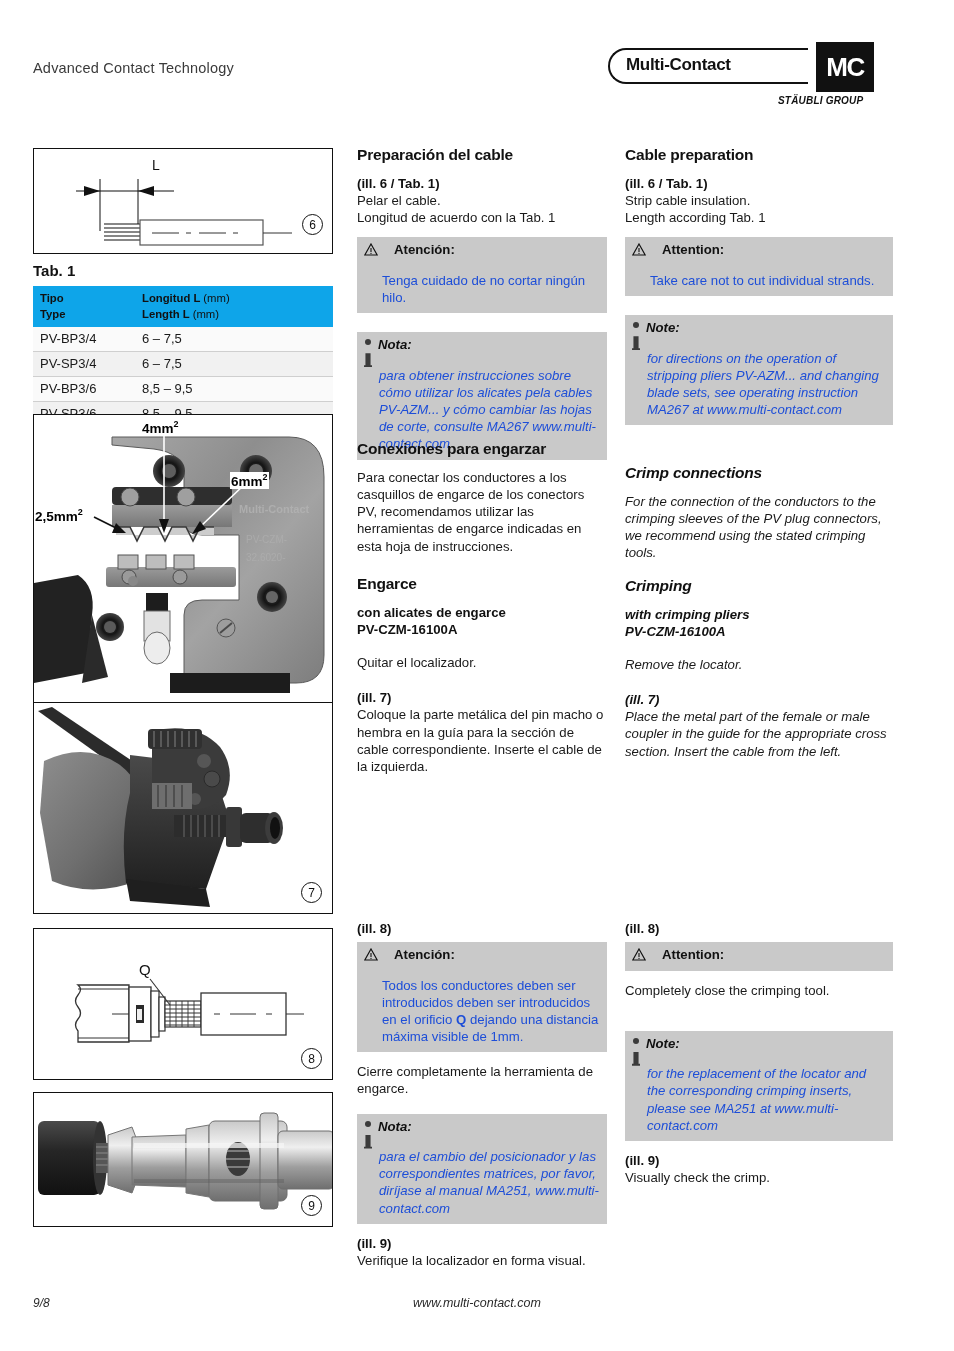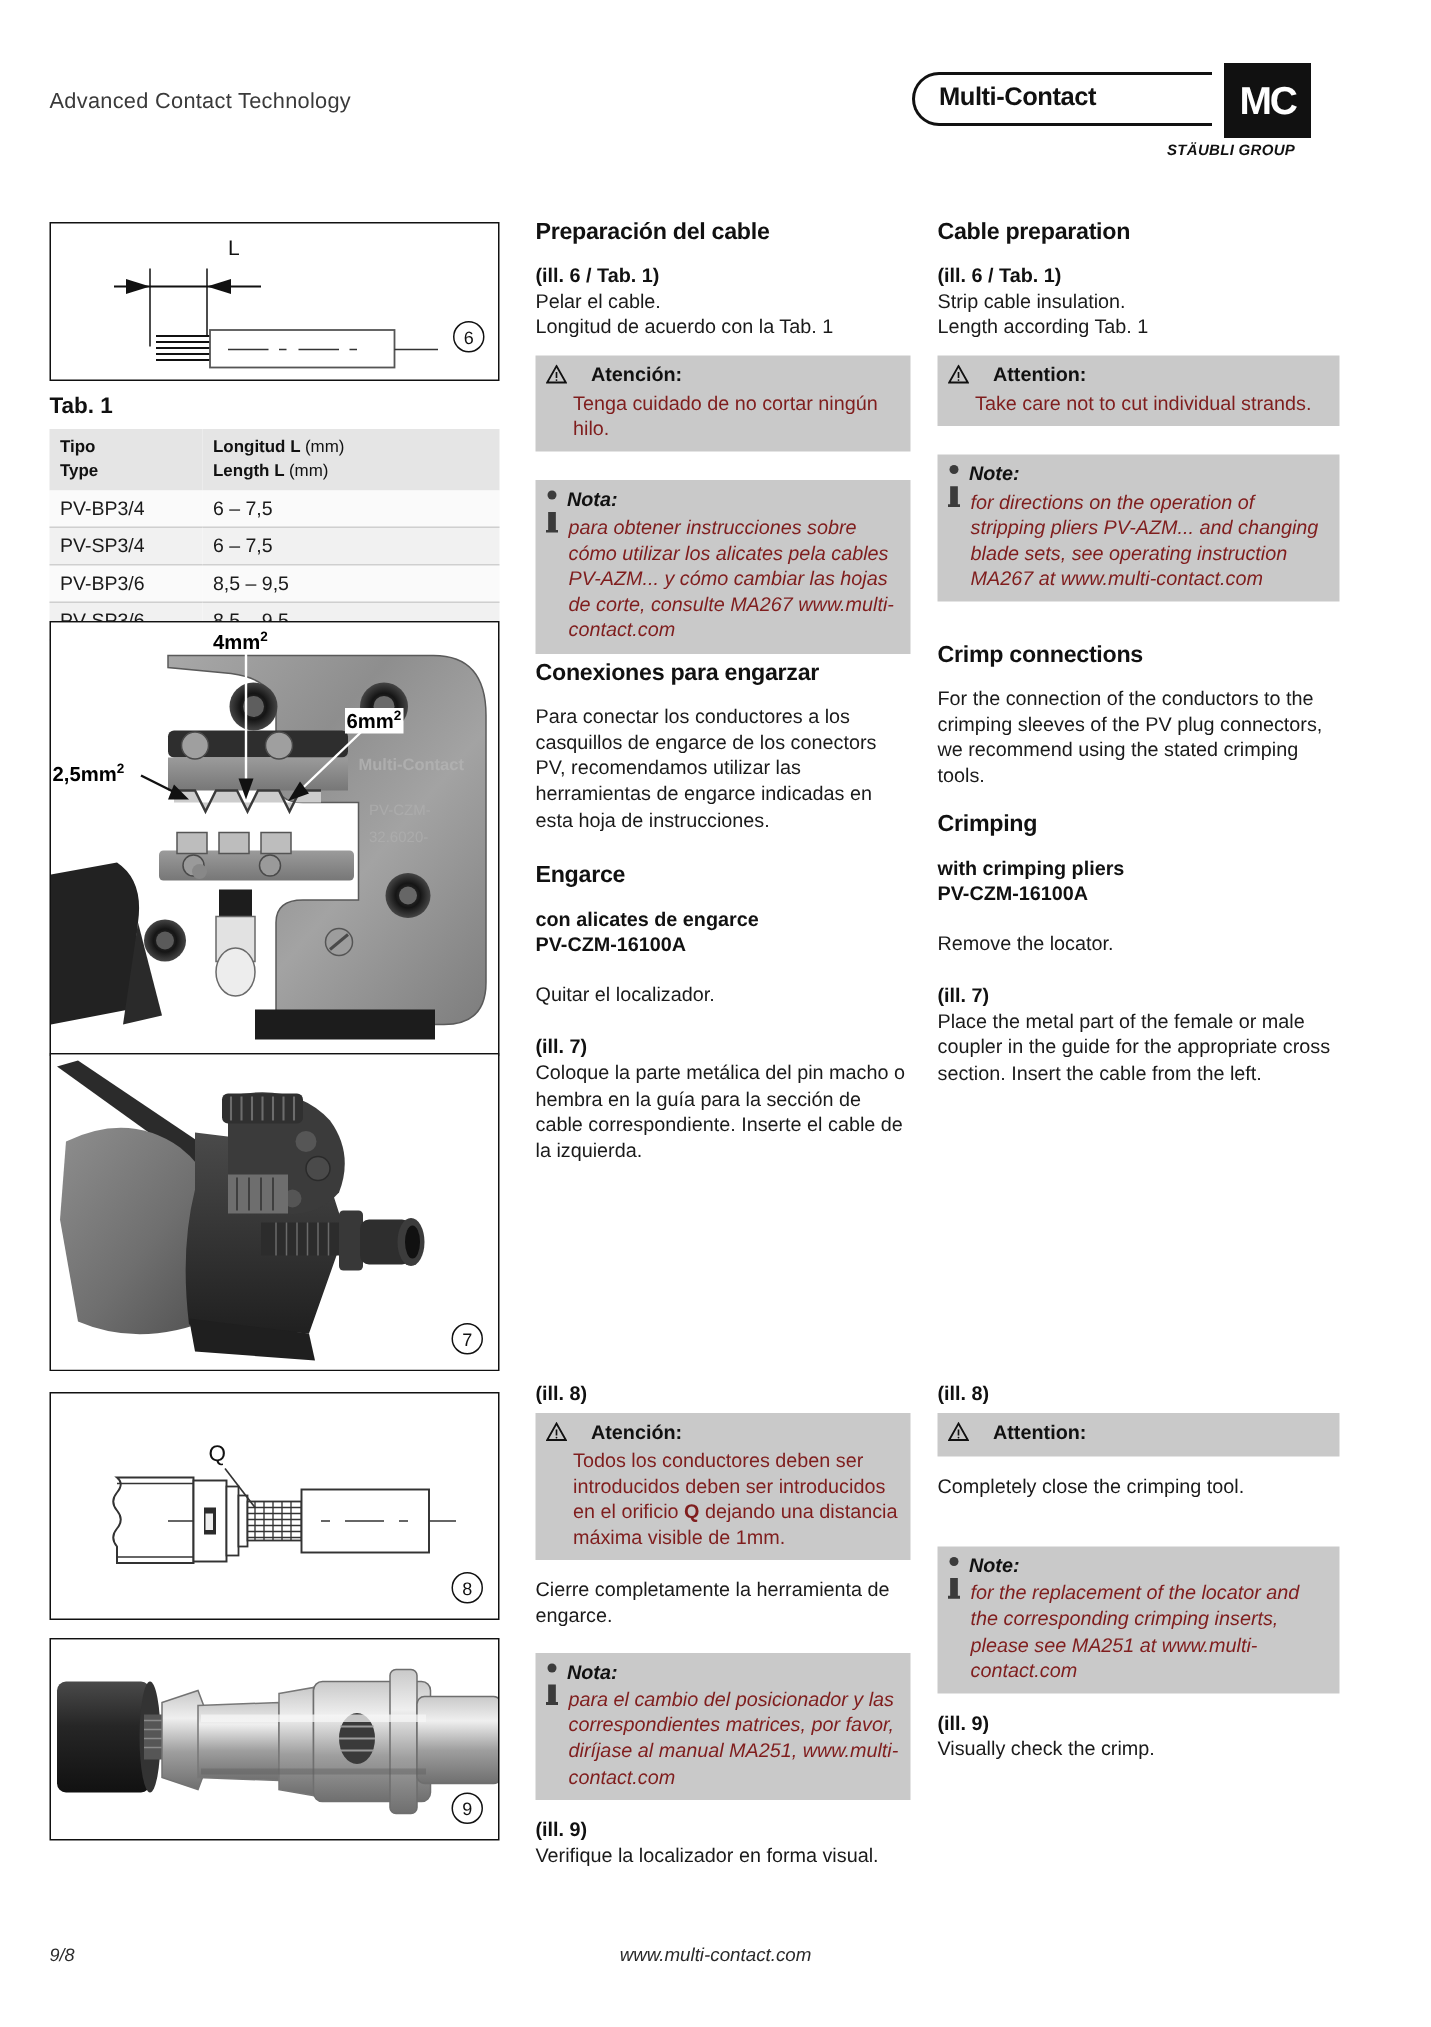--- a/index.html
+++ b/index.html
@@ -66,21 +66,21 @@
   
   .tab-title {
     position:absolute; left:33px; top:262px;
     font-size:15px; font-weight:bold; color:#111;
   }
   .tbl {
     position:absolute; left:33px; top:286px; width:300px;
     border-collapse:collapse; font-size:12.3px;
   }
   .tbl th {
-    background:#e5e5e5; text-align:left; font-weight:bold;
+    background:#0ea5e9; text-align:left; font-weight:bold;
     padding:4px 0 4px 7px; vertical-align:top; line-height:1.45;
     font-size:11.3px; color:#111; border:none;margin-left:41px;
   }
   .tbl th:first-child { width:102px; }
   .tbl td {
     padding:4.5px 0 4.5px 7px; font-size:13px; color:#1a1a1a;
     border-bottom:1px solid #cfcfcf; background:#fafafa;
   }
   .tbl tr.alt td { background:#f1f1f1; }
   .tbl th .unit { font-weight:normal; }
@@ -103,21 +103,21 @@
 
   
   .callout {
     background:#c9c9c9; padding:5px 8px 7px 7px; margin:0 0 11px 0;
   }
   .callout .hd {
     font-weight:bold; font-size:13.2px; color:#111;
     display:flex; align-items:flex-start; gap:16px; line-height:1.25;
   }
   .callout .txt {
-    font-size:13.2px; line-height:1.30; color:#7f1d1d; margin-top:1px;
+    font-size:13.2px; line-height:1.30; color:#1d4ed8; margin-top:13px;
   }
   .callout.attn .txt { padding-left:18px; }
   .callout.note .hd { font-style:italic; }
   .callout.note .txt { font-style:italic; }
   .callout.note .first-indent { padding-left:15px; }
 
   
   .ico-warn {
     width:14px; height:13px; flex:0 0 14px; margin-top:1px; position:relative;
   }
@@ -584,21 +584,21 @@
       <span>Note:</span>
     </div>
     <span class="ico-info">
       <span class="dot"></span>
         <span class="stem"></span>
     </span>
     <div class="txt first-indent">for directions on the operation of stripping pliers PV-AZM... and changing blade sets, see operating instruction MA267 at www.multi-contact.com</div>
   </div>
 </div>
 
-<div class="col col-en" style="top:428px;">
+<div class="col col-en" style="top:464px;font-style:italic;">
   <h2 class="sec">Crimp connections</h2>
   <p class="body" style="margin-bottom:15px;">For the connection of the conductors to the crimping sleeves of the PV plug connectors, we recommend using the stated crimping tools.</p>
 
   <h2 class="sec">Crimping</h2>
   <p class="sub-bold" style="margin:0 0 16px 0;">
     <span>with crimping pliers</span><br><span>PV-CZM-16100A</span>
   </p>
   <p class="body" style="margin-bottom:18px;">Remove the locator.</p>
   <p class="body tight"><span class="lead">(ill. 7)</span></p>
   <p class="body">Place the metal part of the female or male coupler in the guide for the appropriate cross section. Insert the cable from the left.</p>

